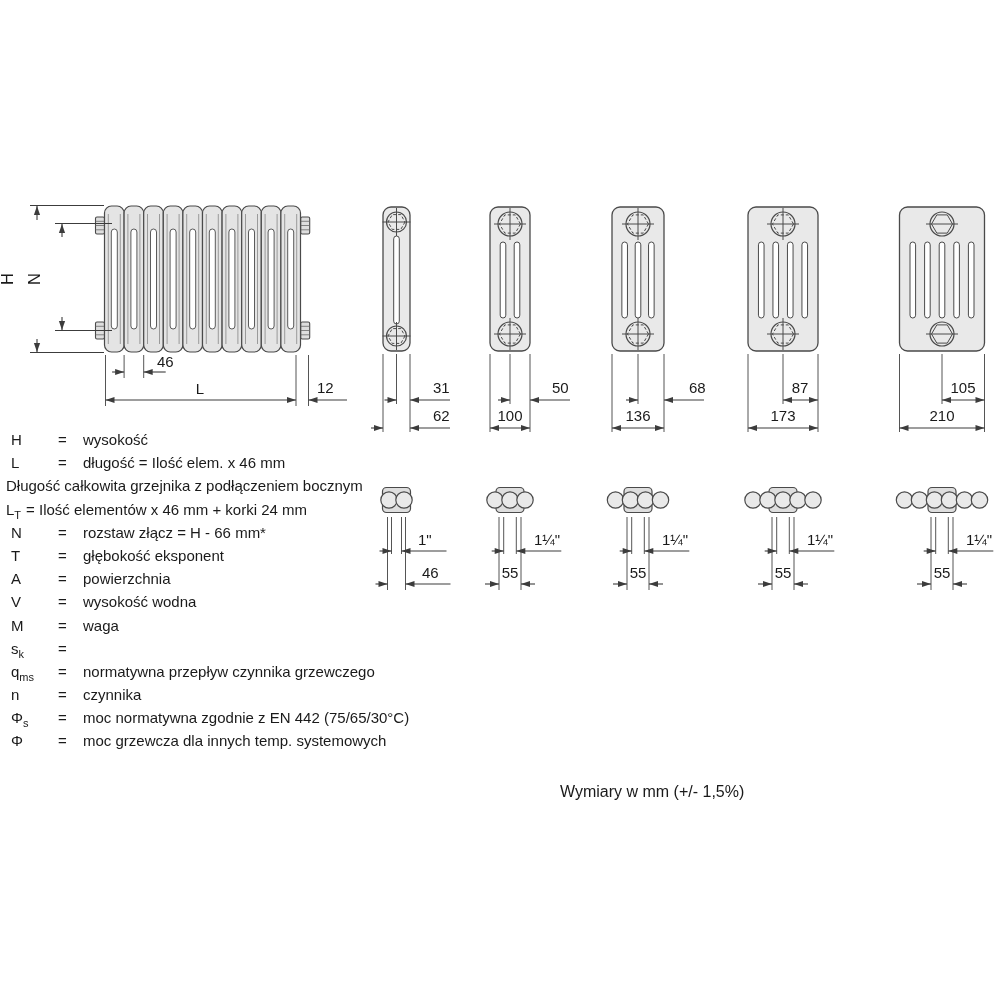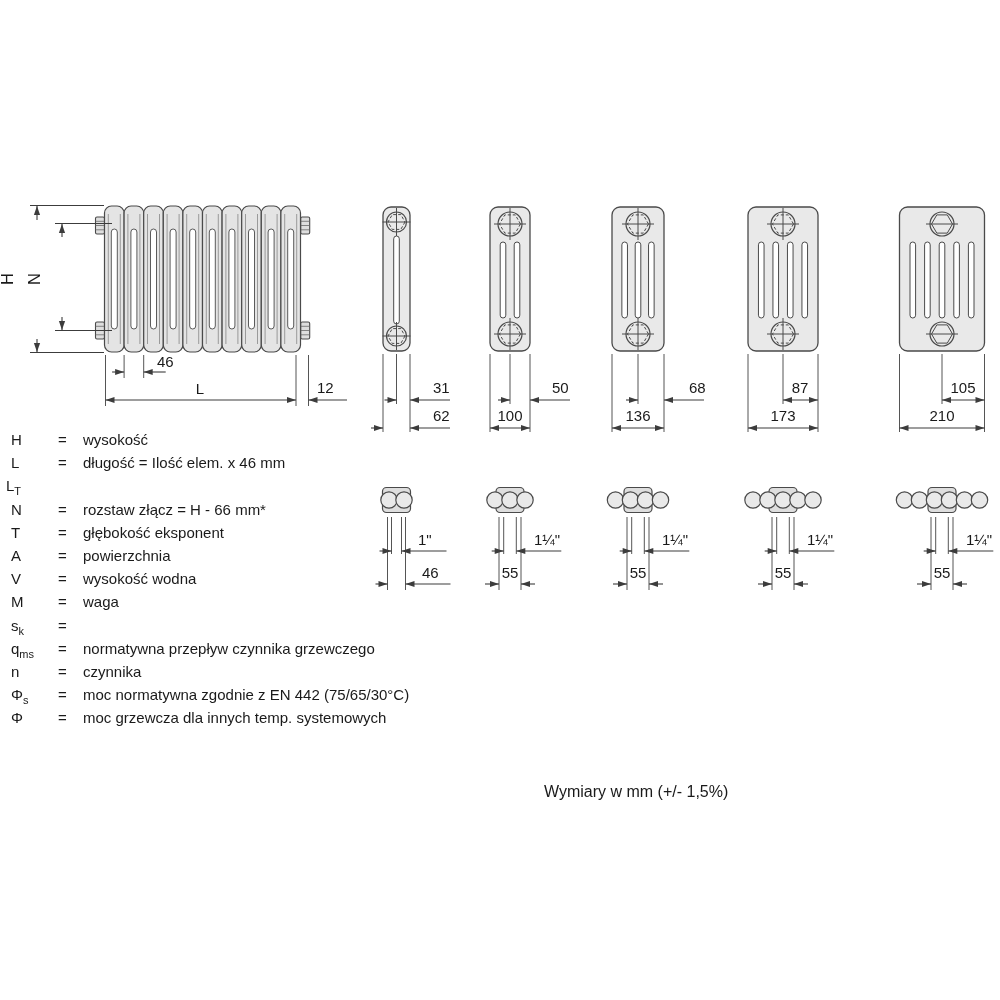--- a/index.html
+++ b/index.html
@@ -9,21 +9,21 @@
   .dim{font:15px "Liberation Sans",sans-serif;fill:#1a1a1a;}
   .dimrot{font:16.5px "Liberation Sans",sans-serif;fill:#1a1a1a;}
   .legend{position:absolute;left:4px;top:431px;width:470px;}
   .lrow{display:flex;align-items:baseline;height:23.2px;font-size:15px;white-space:nowrap;}
   .lsym{width:47px;padding-left:7px;flex:0 0 auto;}
   .leq{width:25px;flex:0 0 auto;}
   .lflow{padding-left:2px;}
   .lsym2{padding-left:2px;}
   .lnote{padding-left:74px;}
   sub{font-size:11px;}
-  .footer-note{position:absolute;left:544px;top:780px;font-size:16px;line-height:23px;}
+  .footer-note{position:absolute;left:560px;top:780px;font-size:16px;line-height:23px;}
 </style>
 </head>
 <body>
 
 <div class="page">
 
   <svg width="1000" height="1000" viewBox="0 0 1000 1000">
     <g id="g-front">
         <rect x="95.5" y="217" width="9" height="17" rx="1.5" ry="1.5" fill="#dedede" stroke="#4a4a4a" stroke-width="1.1"></rect>
         <line x1="95.5" y1="221.3" x2="104.5" y2="221.3" stroke="#6a6a6a" stroke-width="0.8"></line>
@@ -346,21 +346,25 @@
       <span class="lsym"><span>H</span><sub></sub></span>
       <span class="leq">=</span>
       <span class="ldef">wysokość</span>
     </div>
     <div class="lrow">
       <span class="lsym"><span>L</span><sub></sub></span>
       <span class="leq">=</span>
       <span class="ldef">długość = Ilość elem. x 46 mm</span>
     </div>
     <div class="lrow">
+      <span class="lflow">Długość całkowita grzejnika z podłączeniem bocznym</span>
+    </div>
+    <div class="lrow">
       <span class="lsym2"><span>L</span><sub>T</sub></span>
+      <span class="lflow" style="padding-left:5px">= Ilość elementów x 46 mm + korki 24 mm</span>
     </div>
     <div class="lrow">
       <span class="lsym"><span>N</span><sub></sub></span>
       <span class="leq">=</span>
       <span class="ldef">rozstaw złącz = H - 66 mm*</span>
     </div>
     <div class="lrow">
       <span class="lsym"><span>T</span><sub></sub></span>
       <span class="leq">=</span>
       <span class="ldef">głębokość eksponent</span>

